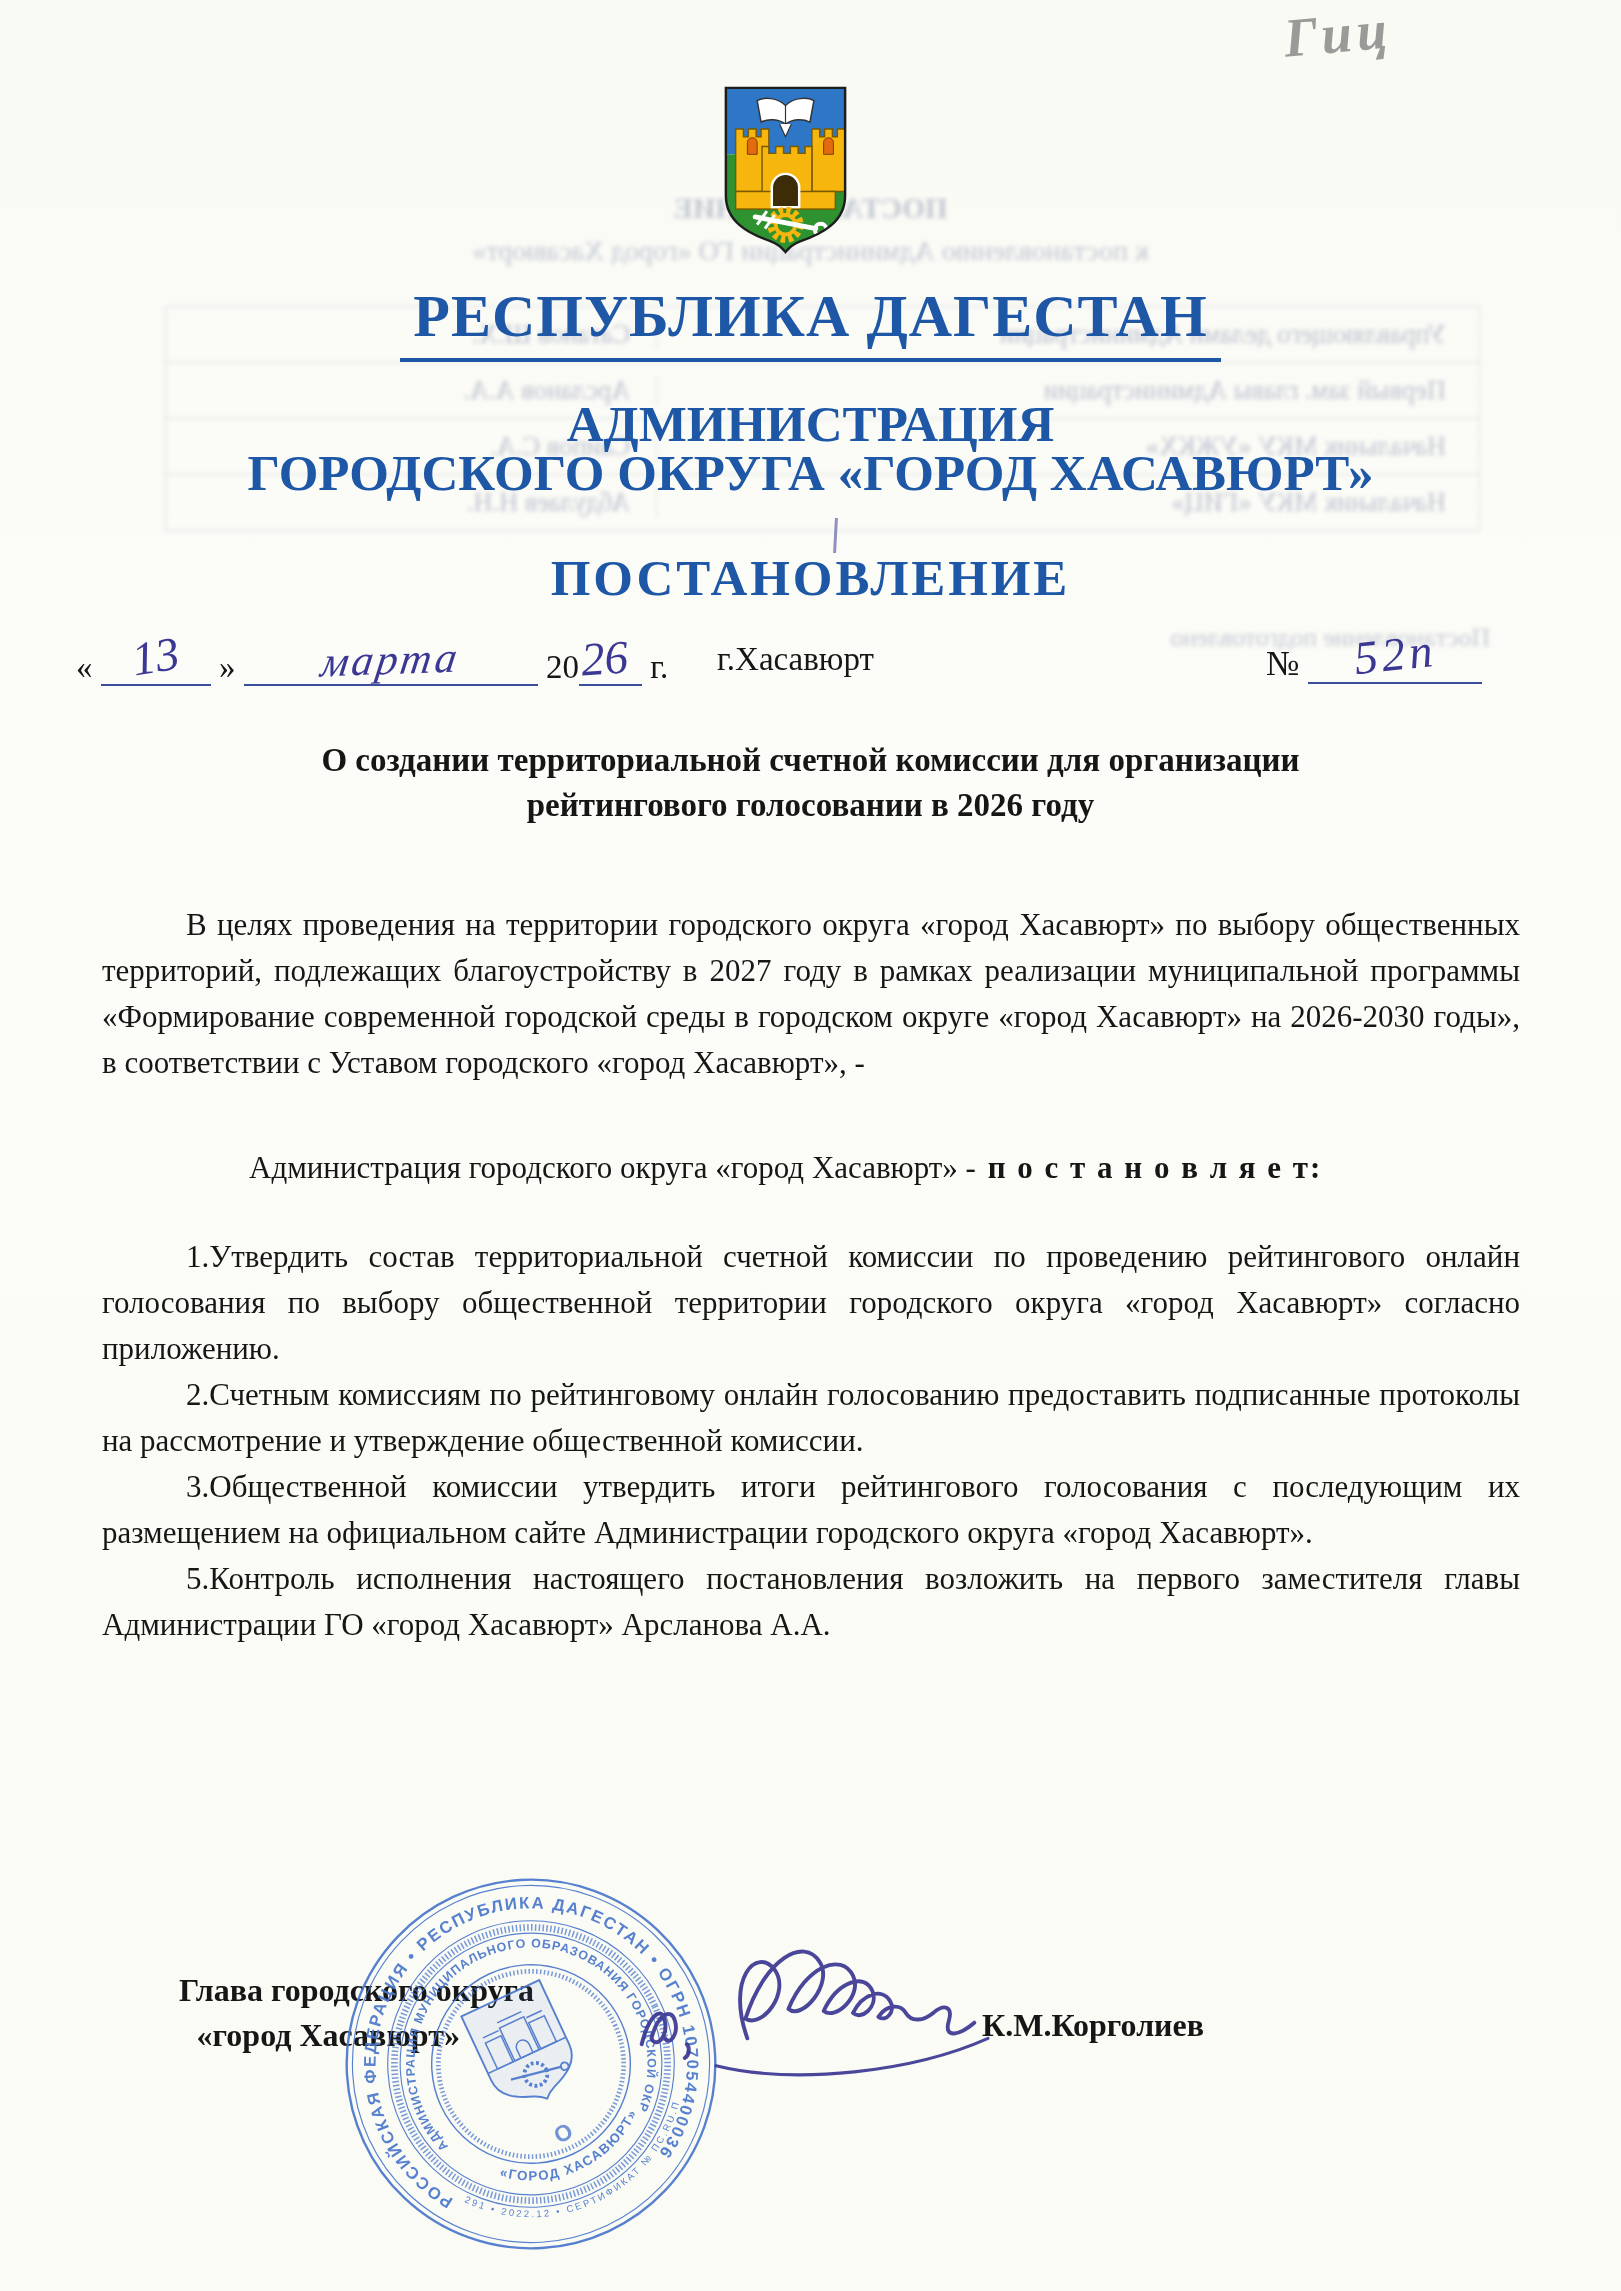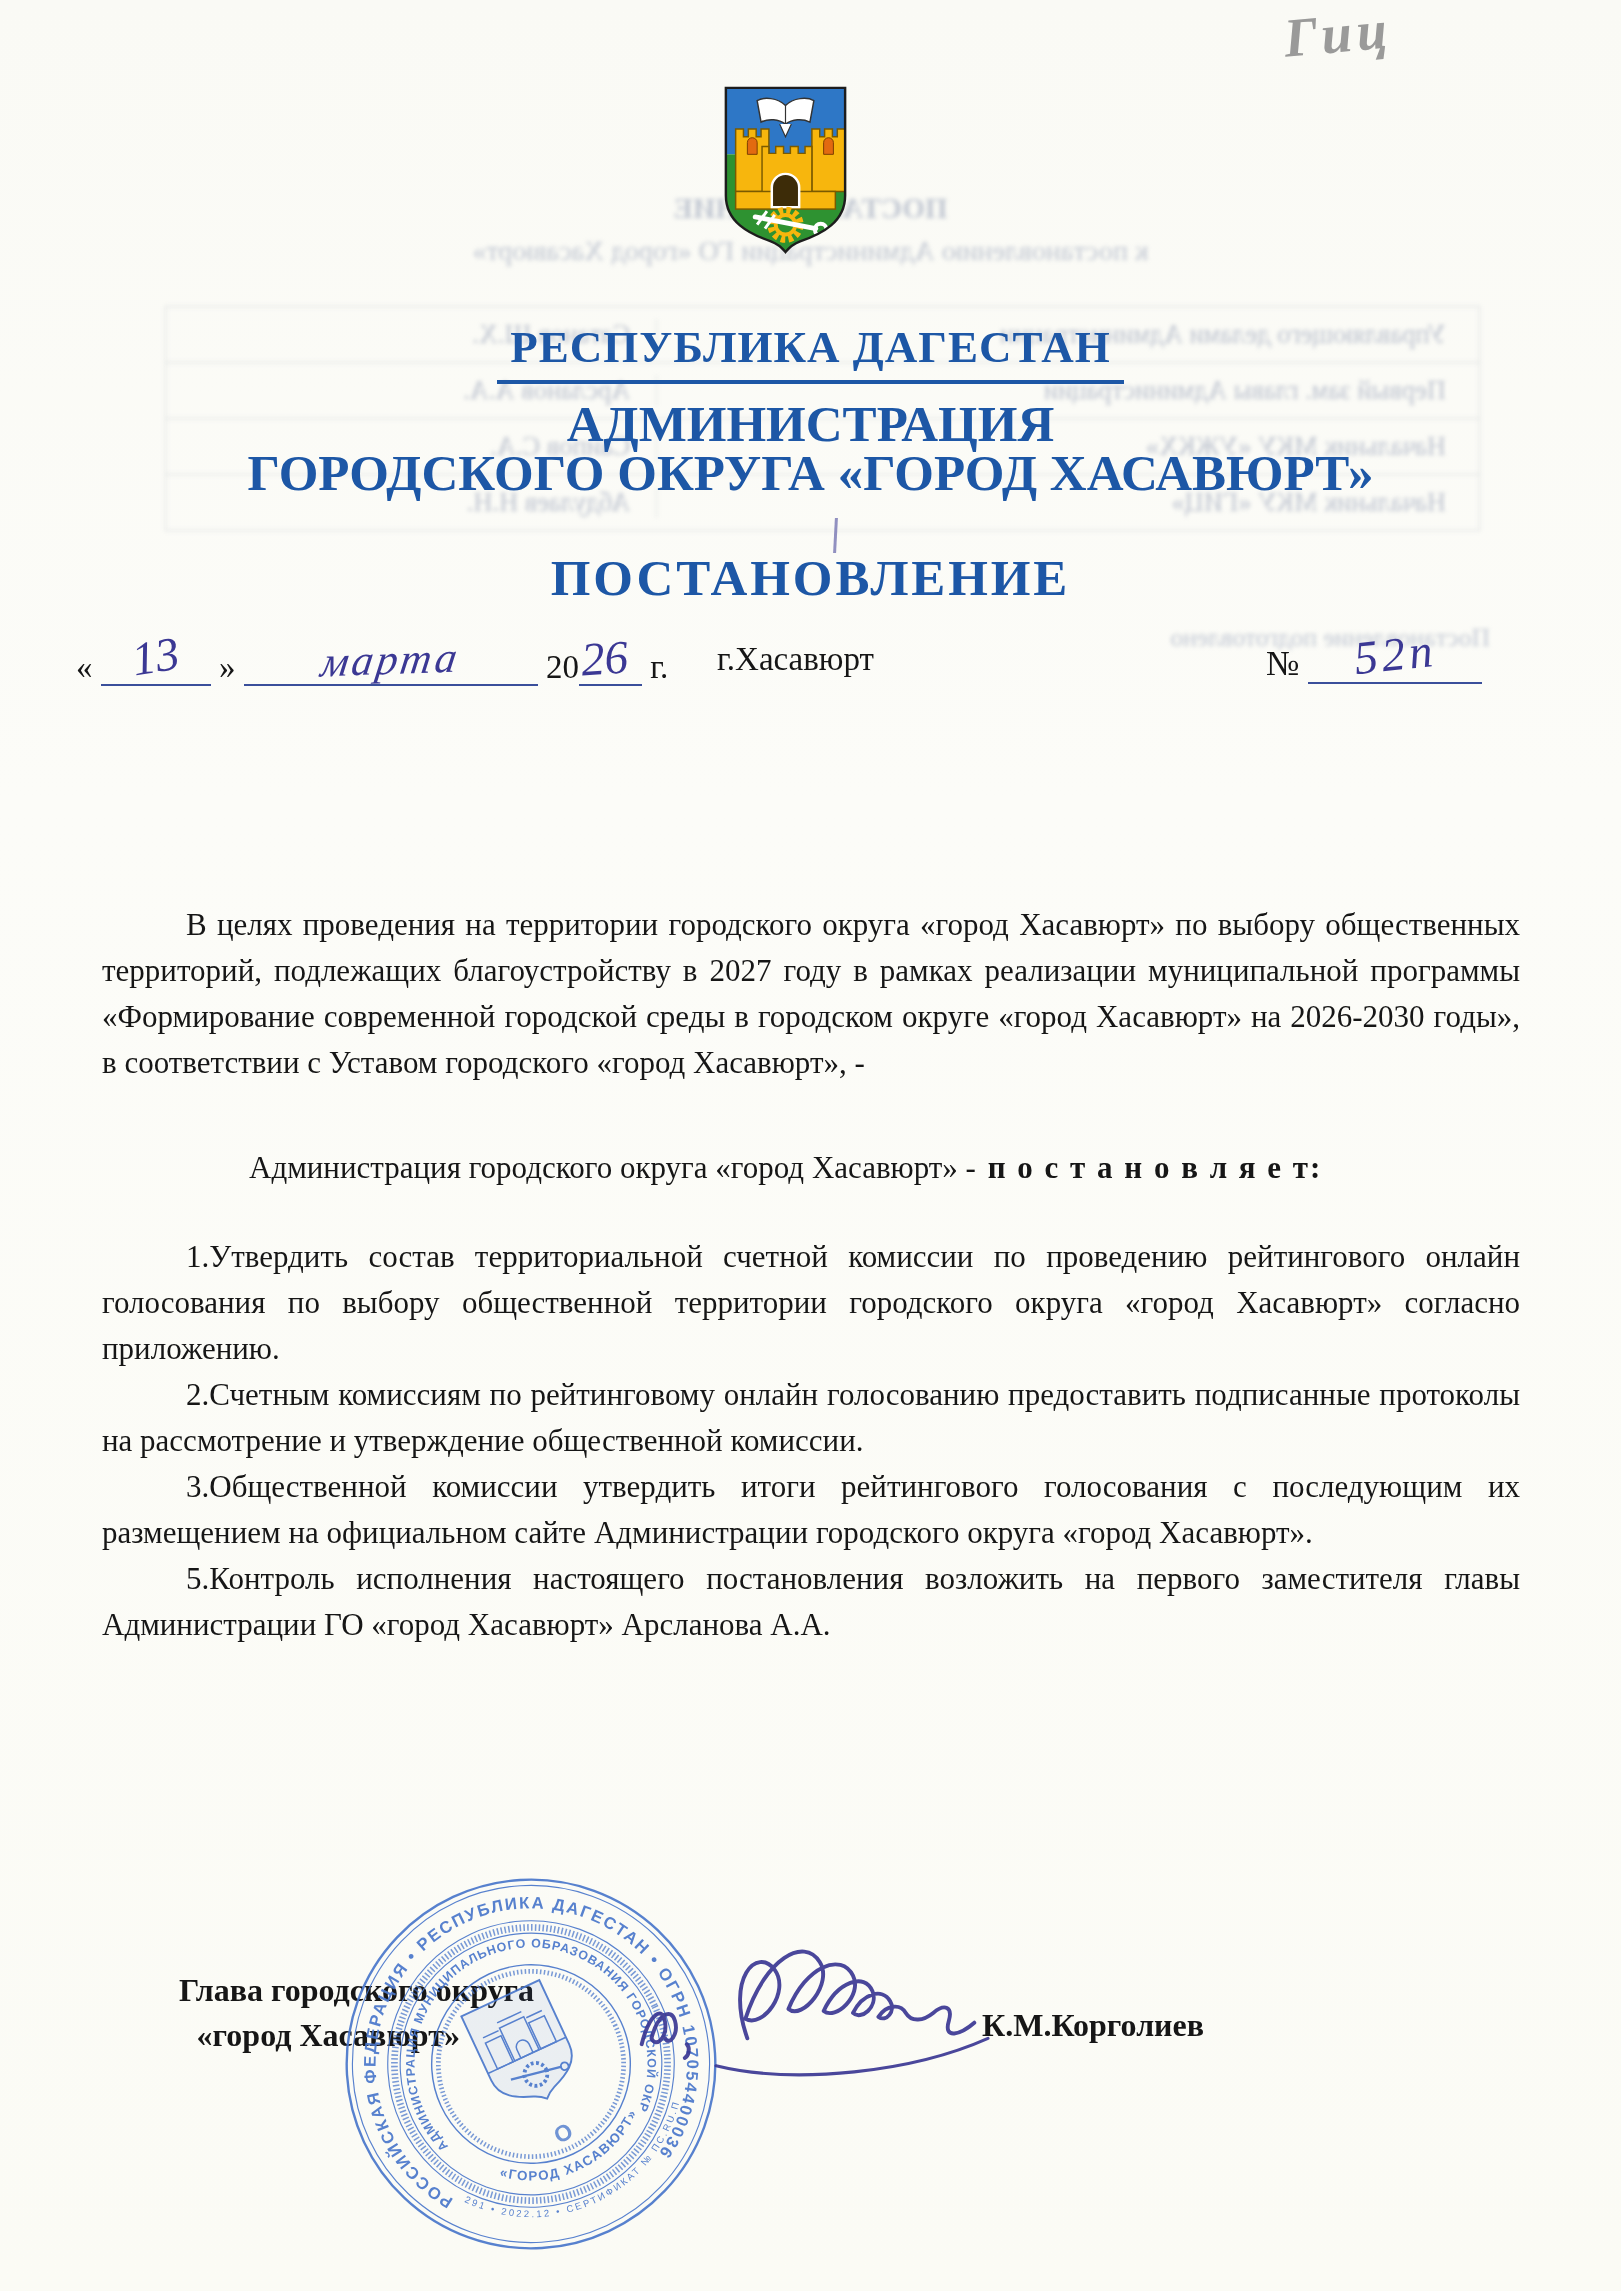--- a/index.html
+++ b/index.html
@@ -16,21 +16,21 @@
     position:absolute;left:165px;top:306px;width:1313px;
     transform:scaleX(-1);filter:blur(2.2px);z-index:0;
     border:1.5px solid rgba(125,135,160,.28);font-size:26.5px;color:rgba(100,115,150,.42);
   }
   .ghost-row{display:flex;height:55px;align-items:center;border-bottom:1px solid rgba(125,135,160,.28);}
   .ghost-row:last-child{border-bottom:none;}
   .ghost-cell1{flex:1.7;padding-left:33px;}
   .ghost-cell2{flex:1;border-left:1px solid rgba(125,135,160,.25);padding-left:25.5px;}
   
   .hdr{left:0;width:100%;text-align:center;color:#1d57a6;font-weight:bold;z-index:1;}
-  .hdr-republic{top:282px;font-size:45px;letter-spacing:1px;margin-top:39px;}
+  .hdr-republic{top:282px;font-size:60px;letter-spacing:1px;}
   .hdr-republic .u{display:inline-block;border-bottom:4.9px solid #1d57a6;padding:0 13.7px 6.9px;}
   .hdr-admin{top:395px;font-size:51px;}
   .hdr-okrug{top:444px;font-size:51px;}
   .hdr-decree{top:549px;font-size:51px;letter-spacing:2.9px;}
   .pencil-note{
     left:1284px;top:2px;font-size:55px;color:#8a8a8a;font-style:italic;
     transform:rotate(-5deg);letter-spacing:4.9px;opacity:.85;z-index:1;font-weight:bold;
   }
   .stray-ink{left:834px;top:518px;width:2.9px;height:35px;background:#3b3894;opacity:.55;transform:rotate(3deg);z-index:1;}
   
@@ -139,20 +139,24 @@
       <span>20</span><span class="blank b-year"><span class="ink ink-year">26</span></span>
       <span>г.</span>
     </span>
     <span class="dl-city">г.Хасавюрт</span>
     <span class="dl-num">
       <span>№</span>
       <span class="blank b-num"><span class="ink ink-num">52п</span></span>
     </span>
   </div>
 
+  <div class="abs doc-title">
+    <div>О создании территориальной счетной комиссии для организации</div>
+    <div>рейтингового голосовании в 2026 году</div>
+  </div>
 
   <div class="abs body-text">
     <p class="p-intro">В целях проведения на территории городского округа «город Хасавюрт» по выбору общественных территорий, подлежащих благоустройству в 2027 году в рамках реализации муниципальной программы «Формирование современной городской среды в городском округе «город Хасавюрт» на 2026-2030 годы», в соответствии с Уставом городского «город Хасавюрт», -</p>
     <p class="p-resolves"><span>Администрация городского округа «город Хасавюрт» -</span><span class="resolve-word">п о с т а н о в л я е т:</span></p>
     <p>1.Утвердить состав территориальной счетной комиссии по проведению рейтингового онлайн голосования по выбору общественной территории городского округа «город Хасавюрт» согласно приложению.</p>
     <p>2.Счетным комиссиям по рейтинговому онлайн голосованию предоставить подписанные протоколы на рассмотрение и утверждение общественной комиссии.</p>
     <p>3.Общественной комиссии утвердить итоги рейтингового голосования с последующим их размещением на официальном сайте Администрации городского округа «город Хасавюрт».</p>
     <p>5.Контроль исполнения настоящего постановления возложить на первого заместителя главы Администрации ГО «город Хасавюрт» Арсланова А.А.</p>
   </div>
 

